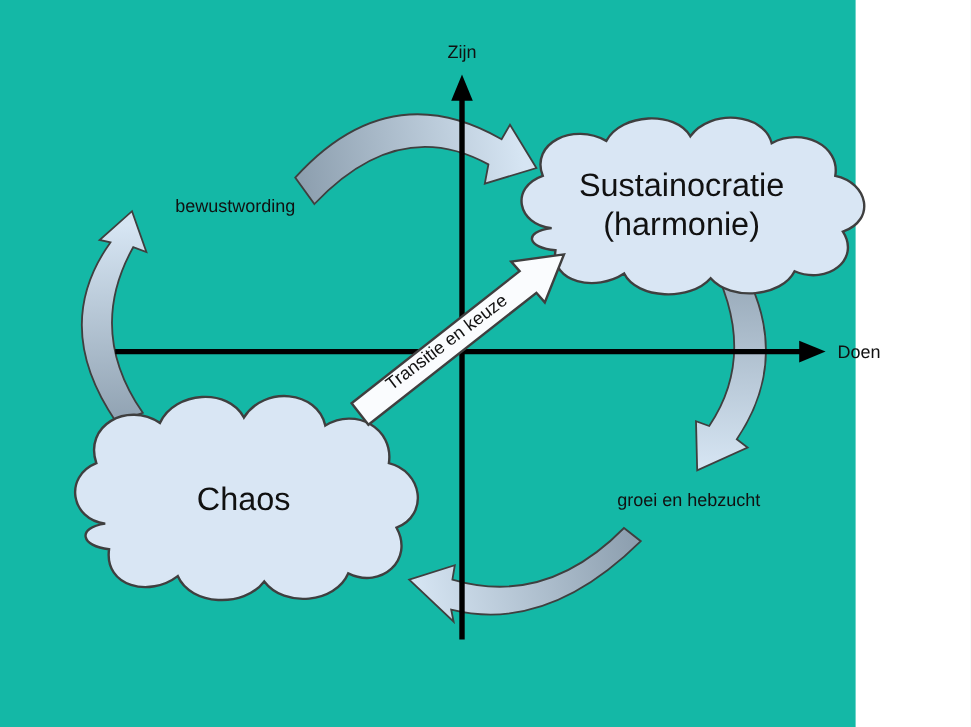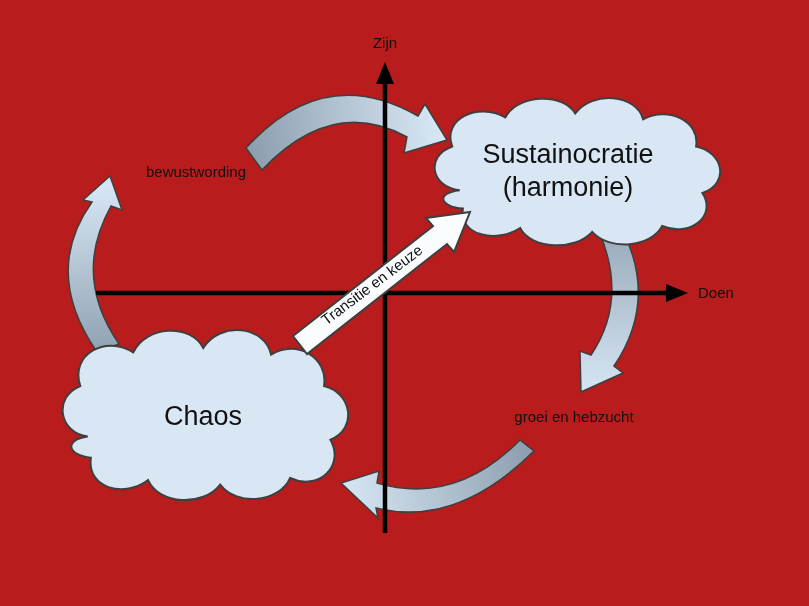--- a/index.html
+++ b/index.html
@@ -6,23 +6,23 @@
     margin: 0;
     padding: 0;
     background: #ffffff;
     width: 809px;
     height: 606px;
     overflow: hidden;
     font-family: "Liberation Sans", sans-serif;
   }
   .stage {
     position: relative;
-    width: 809px;
+    width: 713px;
     height: 606px;
-    background: #b91c1c;
+    background: #14b8a6;
   }
   svg { display: block; }
   text {
     font-family: "Liberation Sans", sans-serif;
   }
   .axis-label { font-size: 15px; }
   .cycle-label { font-size: 15px; }
   .cloud-title { font-size: 27px; }
   .transition-label { font-size: 15px; }
 </style>

